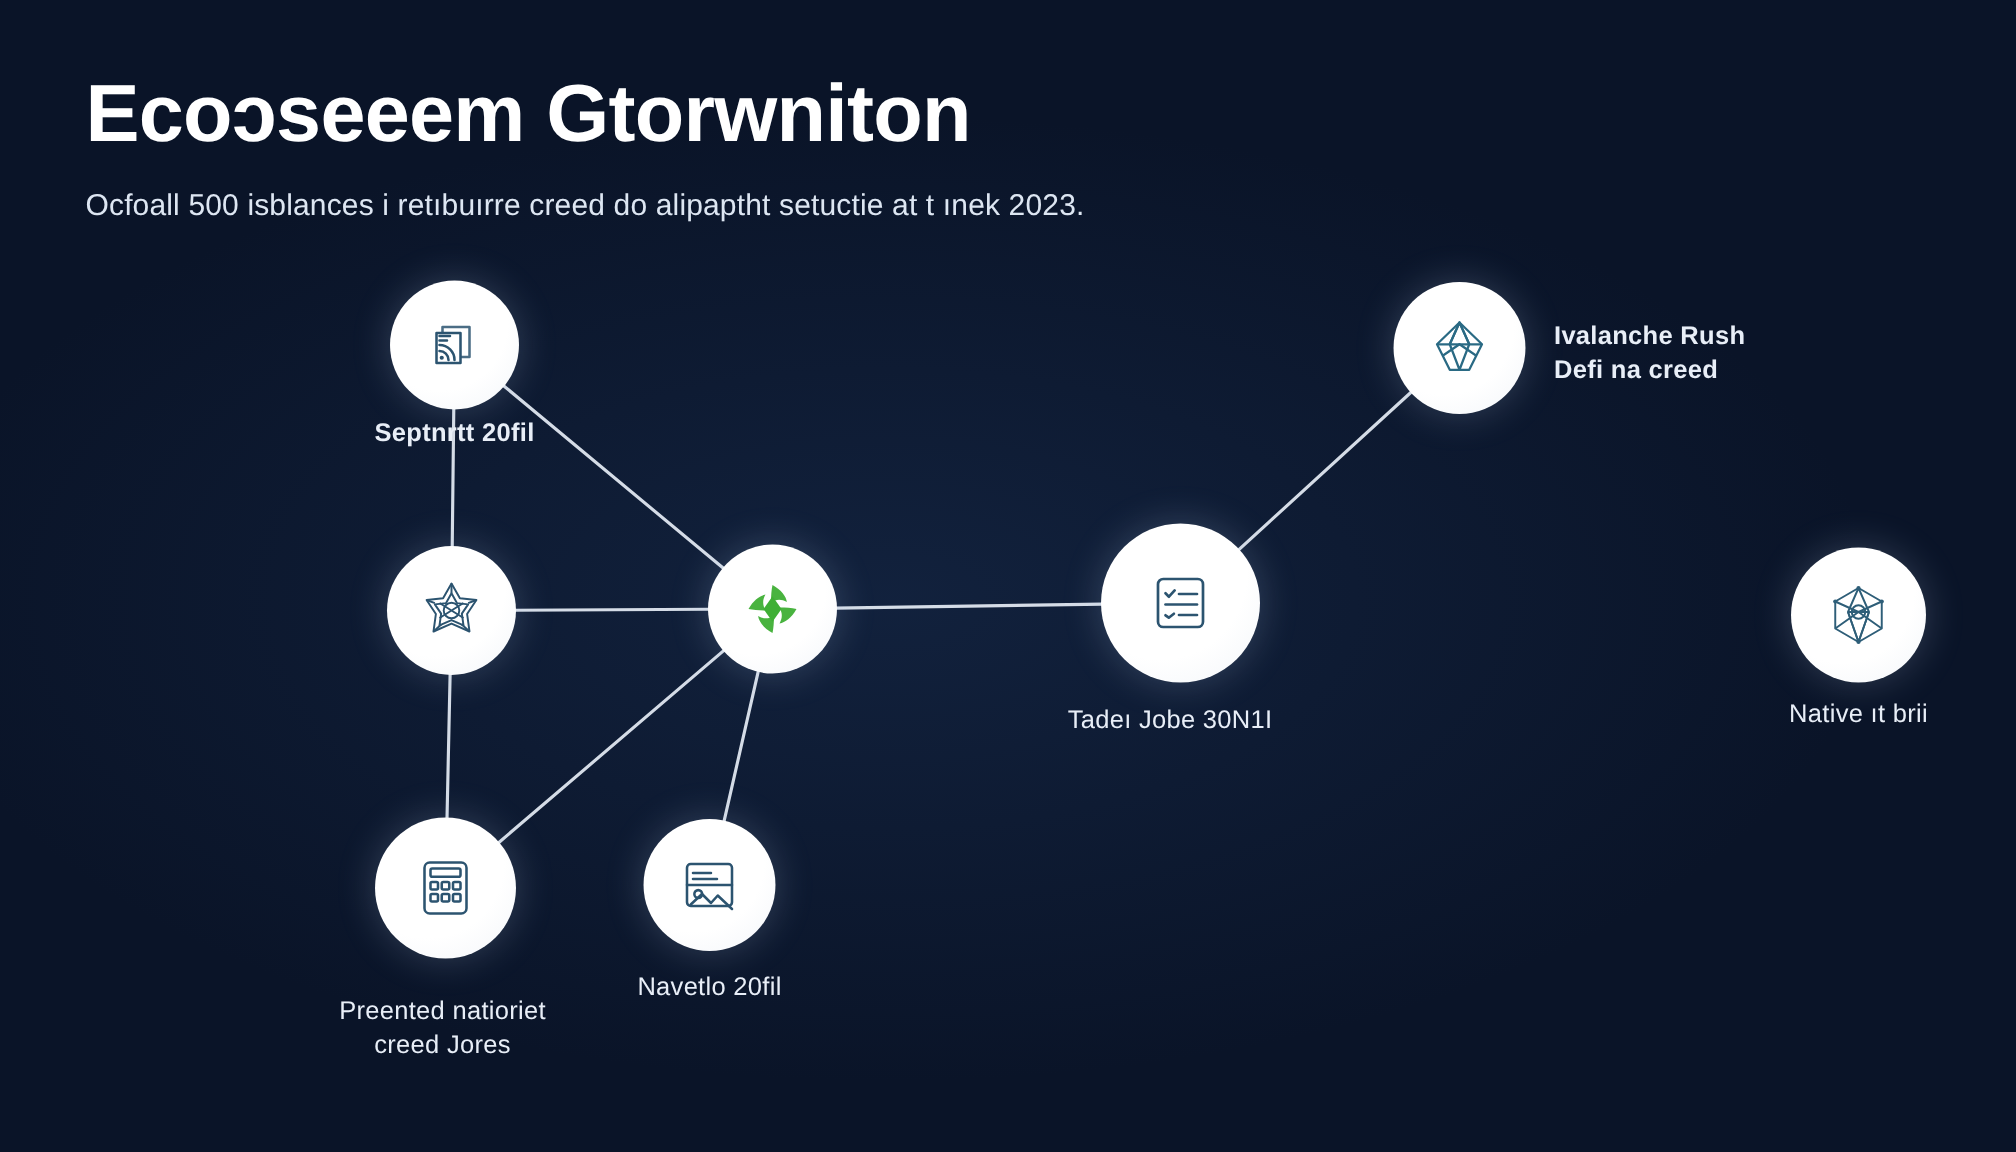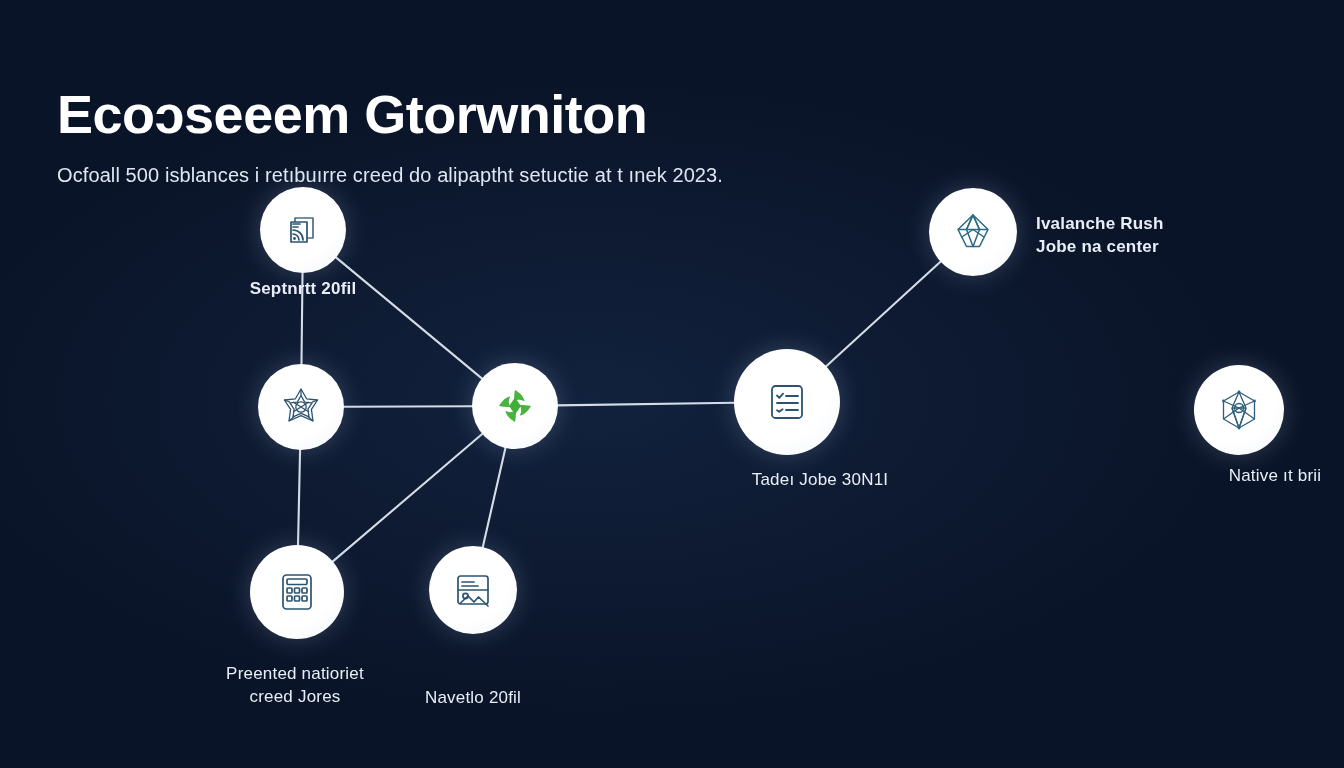--- a/index.html
+++ b/index.html
@@ -24,21 +24,20 @@
       radial-gradient(ellipse 70% 60% at 44% 52%, rgba(30,55,95,0.38) 0%, rgba(10,20,40,0) 70%);
     pointer-events:none;
   }
 
   
   .header {
     position:absolute;
     left:57px;
     top:46px;
     width:900px;
-    margin-top:38px;
   }
 
   .page-title {
     font-size:54px;
     line-height:60px;
     font-weight:700;
     color:#ffffff;
     letter-spacing:-0.5px;
     white-space:nowrap;
   }
@@ -209,19 +208,19 @@
       <path d="M11 14h12M11 18h16"></path>
       <path d="M7 22h30"></path>
       <circle cx="14.5" cy="28" r="2.6"></circle>
       <path d="M9.5 35l7.5-7 6 6 4.5-5 9.5 9"></path>
     </svg>
         </span>
       </div>
     </div>
   <div id="label-layer">
       <div class="node-label label-center" style="left: 303px; top: 277px; font-weight: bold;"><div>Septnrtt 20fil</div></div>
-      <div class="node-label label-center" style="left: 820px; top: 468px;"><div>Tadeı Jobe 30N1I</div></div>
-      <div class="node-label label-left" style="left: 1036px; top: 212px; font-weight: bold;"><div>Ivalanche Rush</div><div>Jobe na center</div></div>
-      <div class="node-label label-center" style="left: 1239px; top: 464px; margin-left: 36px;"><div>Native ıt brii</div></div>
+      <div class="node-label label-center" style="left: 780px; top: 468px;"><div>Tadeı Jobe 30N1I</div></div>
+      <div class="node-label label-left" style="left: 1036px; top: 212px; font-weight: bold;"><div>Ivalanche Rush</div><div>Defi na creed</div></div>
+      <div class="node-label label-center" style="left: 1239px; top: 464px;"><div>Native ıt brii</div></div>
       <div class="node-label label-center" style="left: 295px; top: 646px; margin-top: 16px;"><div>Preented natioriet</div><div>creed Jores</div></div>
-      <div class="node-label label-center" style="left: 473px; top: 646px; margin-top: 40px;"><div>Navetlo 20fil</div></div>
+      <div class="node-label label-center" style="left: 473px; top: 646px;"><div>Navetlo 20fil</div></div>
     </div>
 </div>
 
 </body></html>

